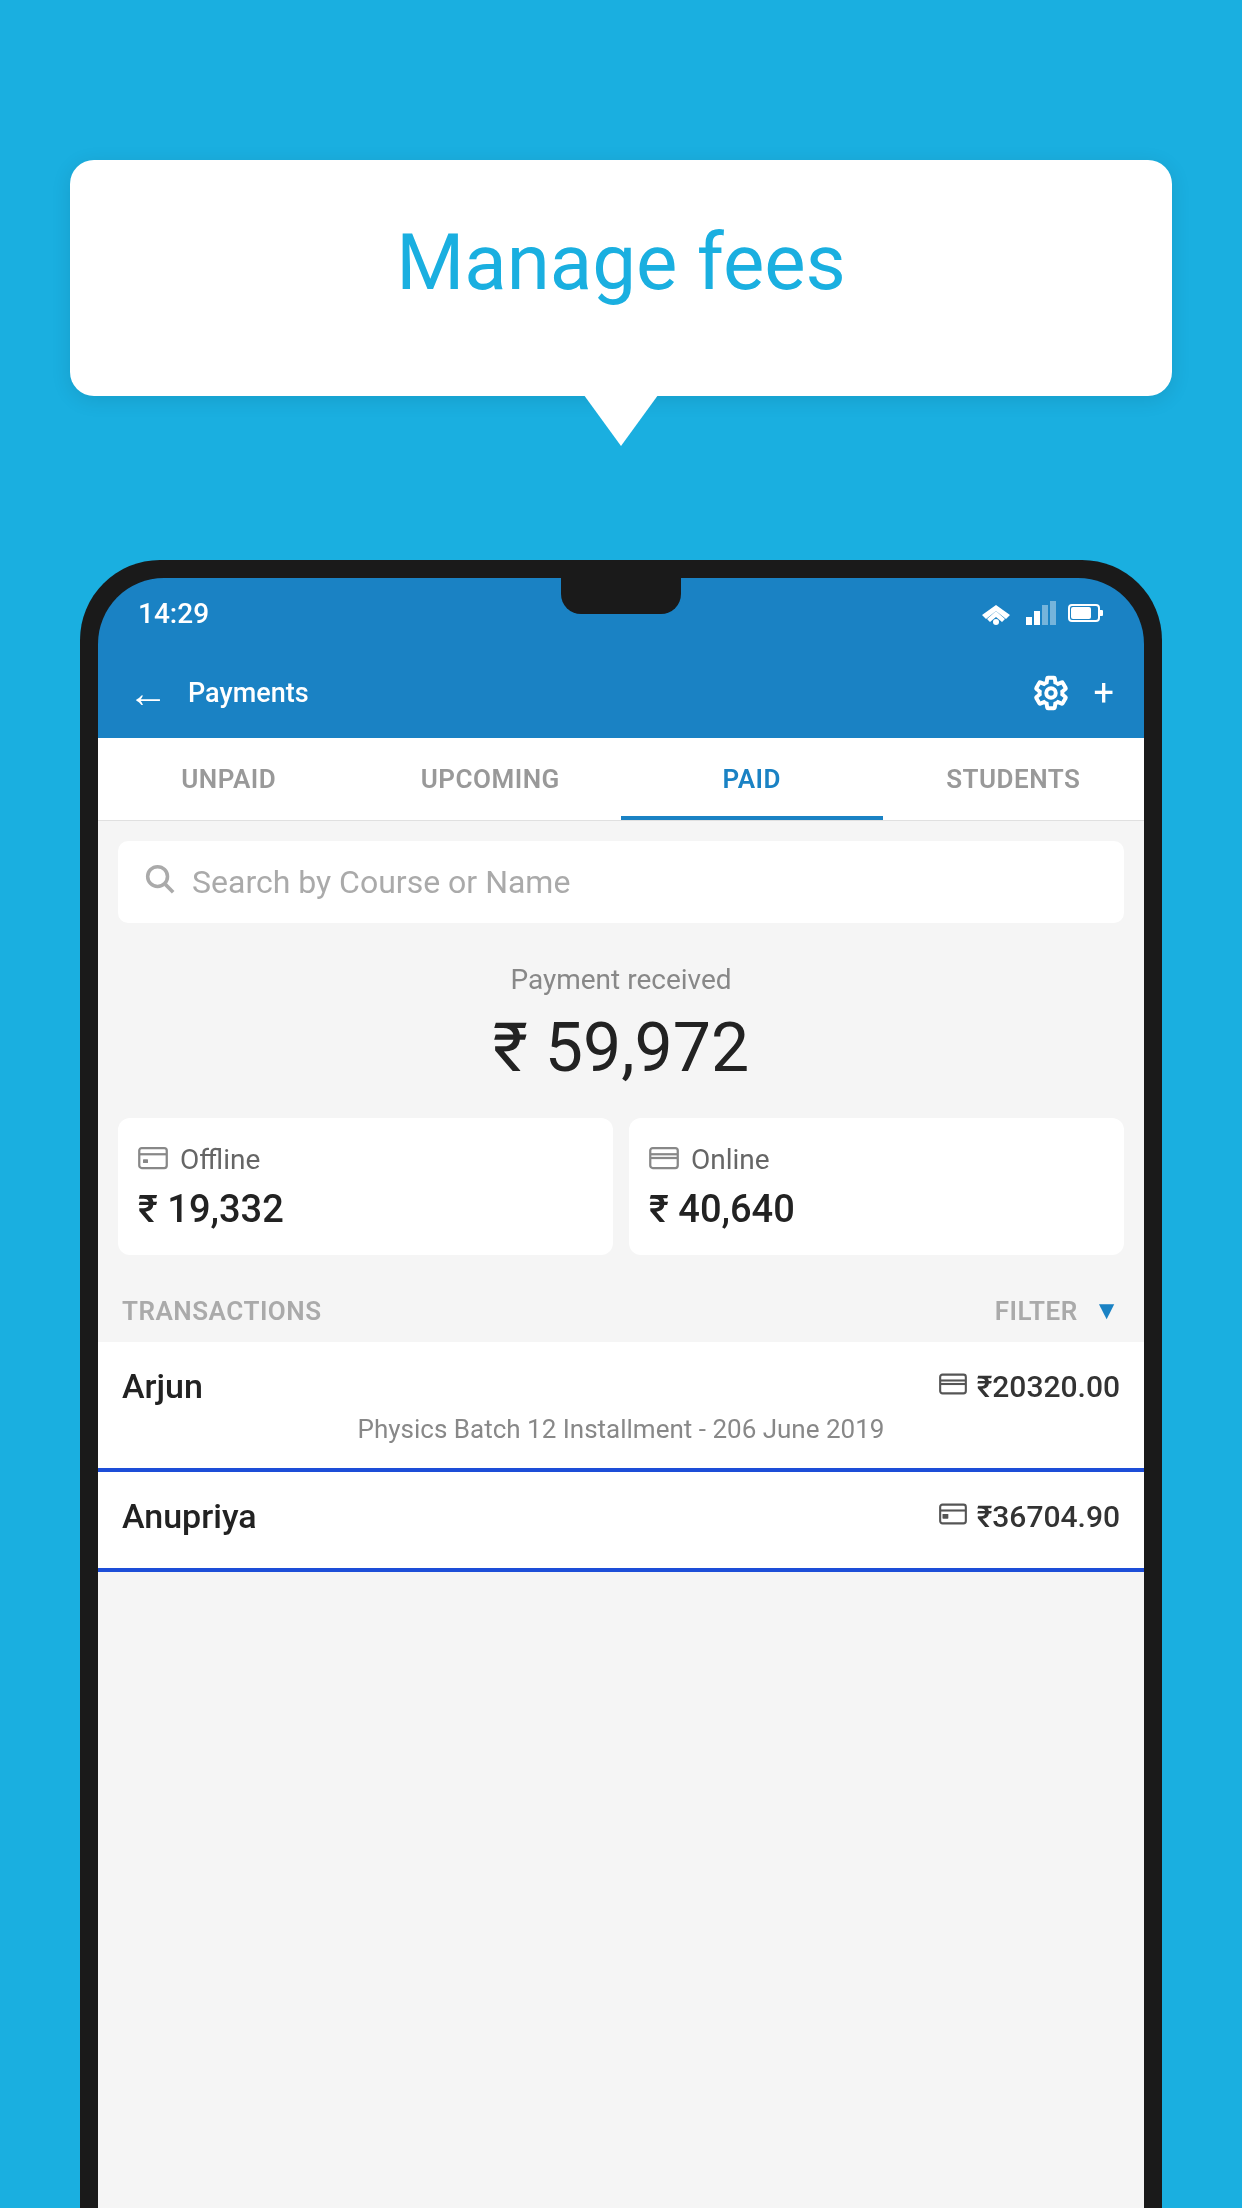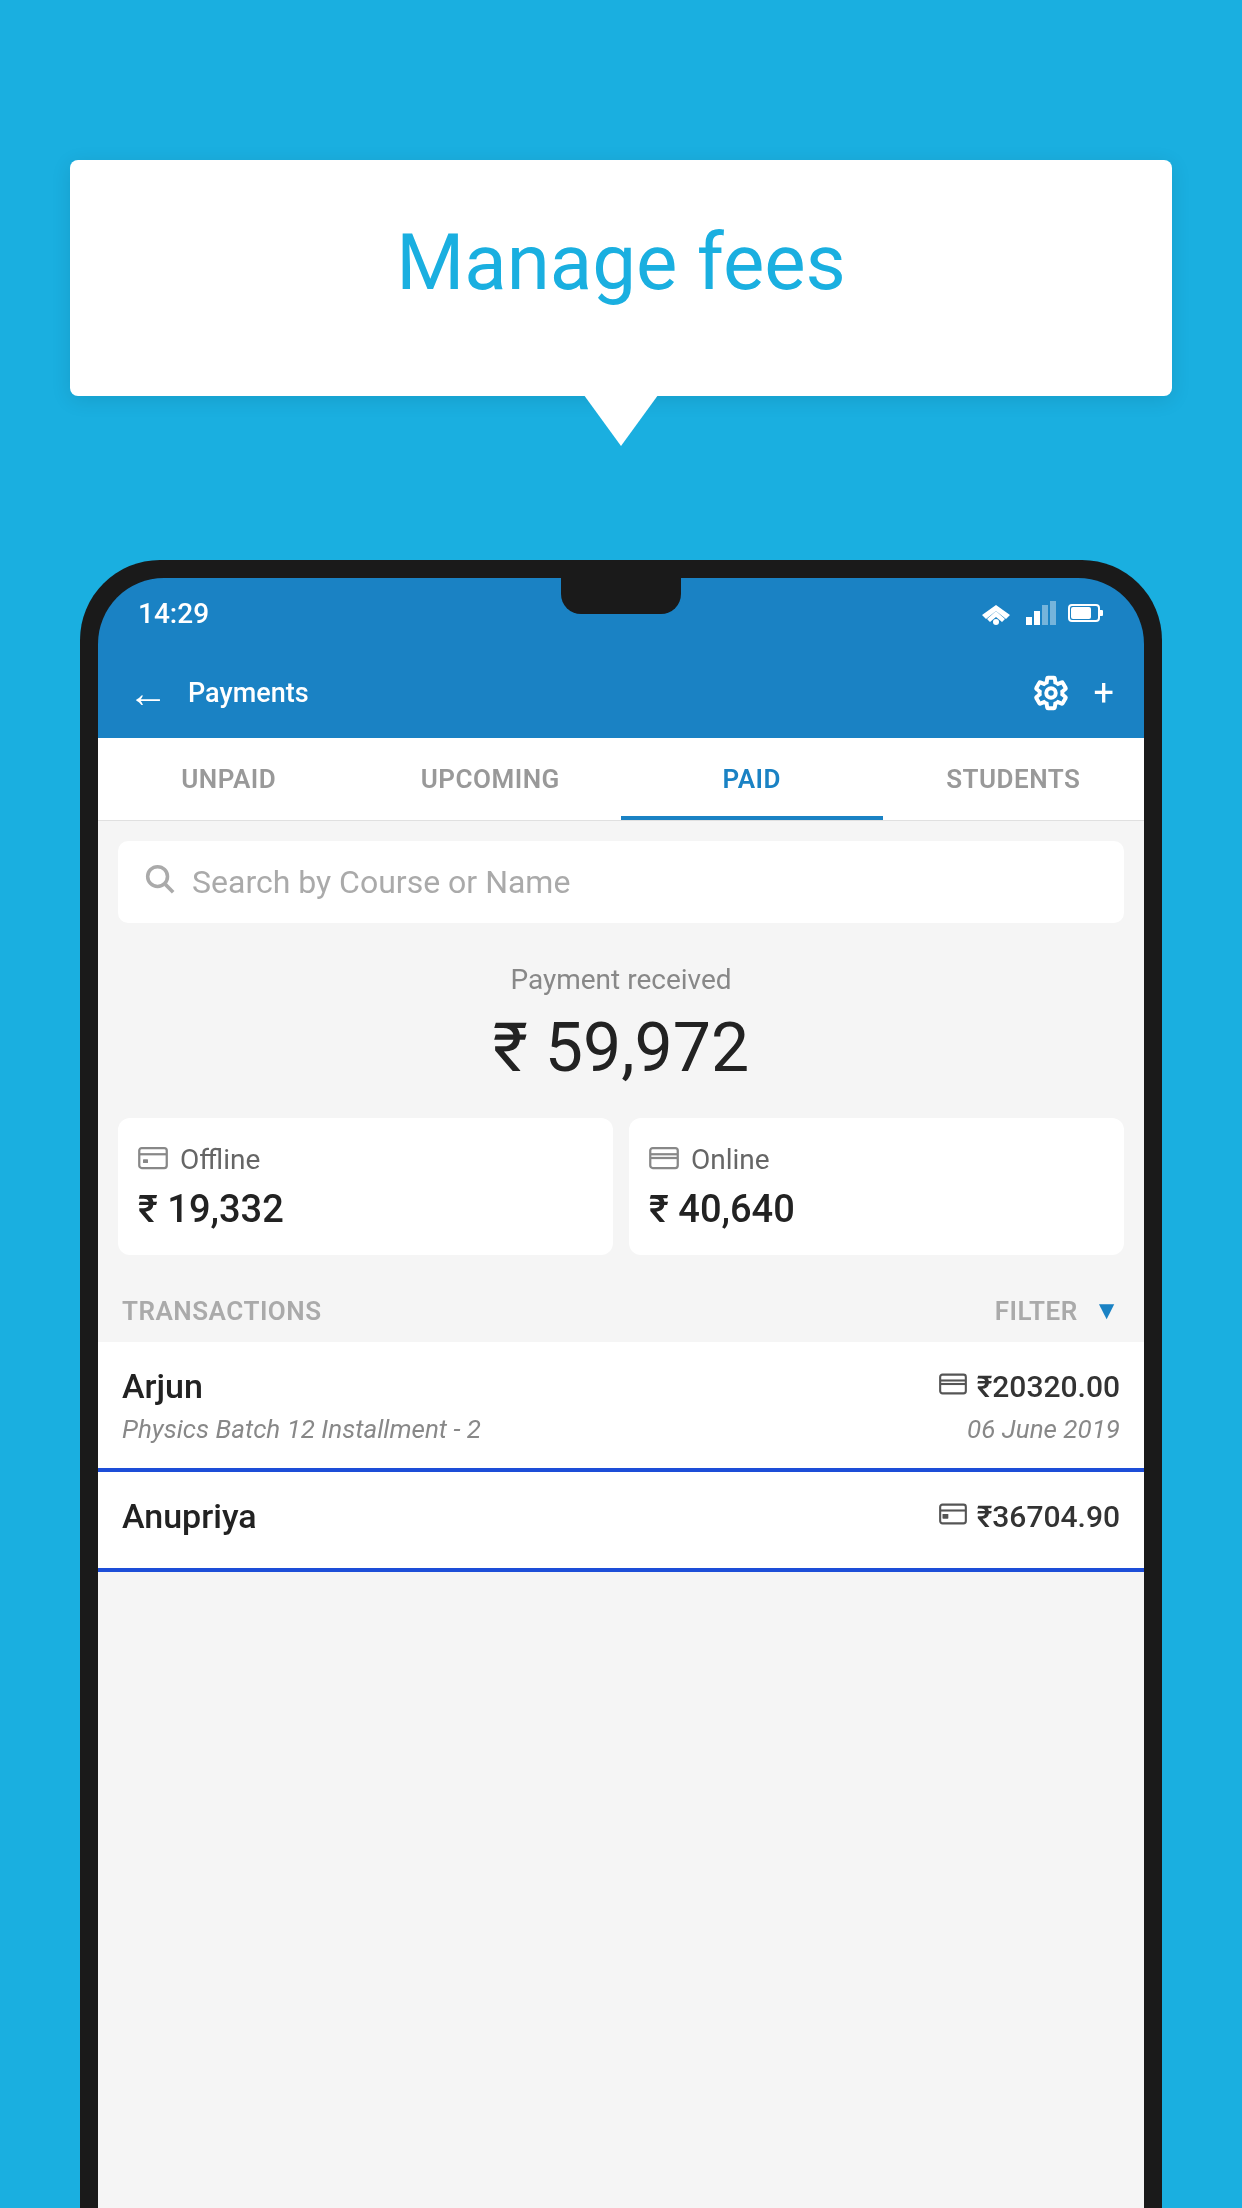--- a/index.html
+++ b/index.html
@@ -16,21 +16,21 @@
     
     .speech-bubble-container {
       position: absolute;
       top: 160px;
       left: 70px;
       right: 70px;
     }
 
     .speech-bubble {
       background: white;
-      border-radius: 8px;
+      border-radius: 24px;
       padding: 60px 80px 70px;
       text-align: center;
       position: relative;
       box-shadow: 0 4px 20px rgba(0,0,0,0.1);
     }
 
     .speech-bubble::after {
       content: '';
       position: absolute;
       bottom: -50px;
@@ -327,23 +327,22 @@
     }
 
     .transaction-amount {
       font-size: 30px;
       color: #333;
       font-weight: 500;
     }
 
     .transaction-row-bottom {
       display: flex;
-      justify-content: space-between;
-      align-items: center;
-      font-style: italic;
+      justify-content: center;
+      align-items: center;
     }
 
     .transaction-course {
       color: #888;
       font-size: 26px;
     }
 
     .transaction-date {
       color: #888;
       font-size: 26px;

